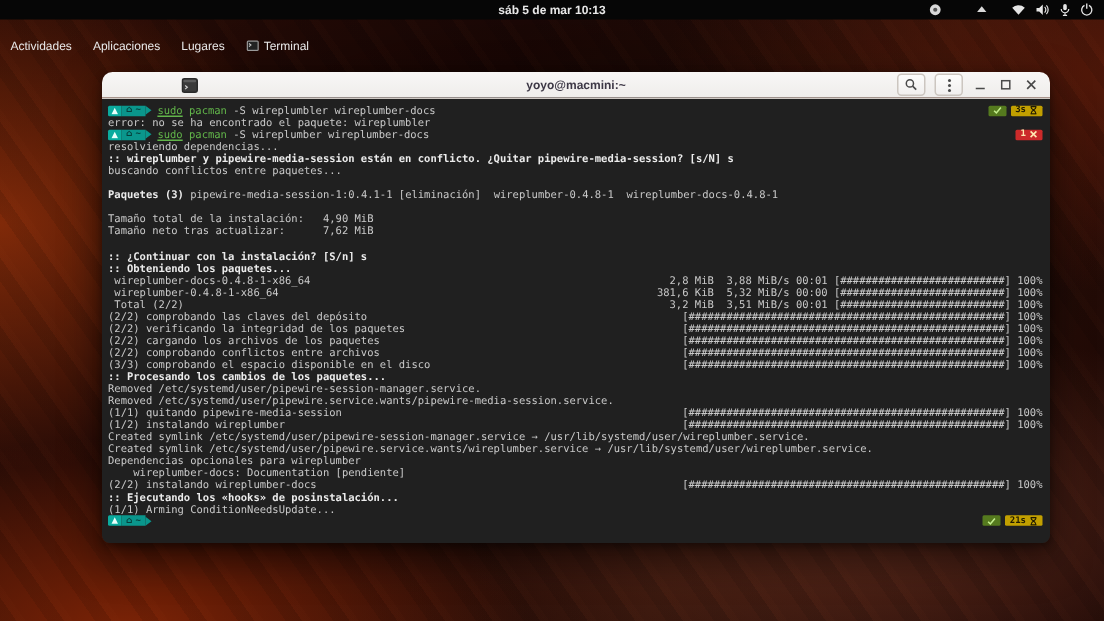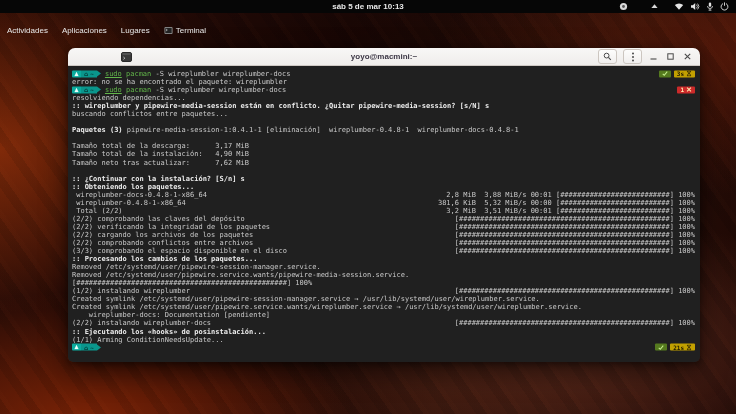--- a/index.html
+++ b/index.html
@@ -185,41 +185,41 @@
                 <path d="M4 0.5L7.5 7.5H0.5z" fill="#eafffb"></path>
               </svg></span><span class="pr-b"><span class="pr-home">⌂</span><span>~</span></span><span class="pr-tip"></span></span><span class="tk-gu">sudo</span><span class="tk-g"> pacman</span><span> -S wireplumber wireplumber-docs</span></span><span class="t-right"><span class="chip err"><span>1</span><svg width="6" height="6" viewBox="0 0 8 8">
               <path fill="none" stroke="currentColor" stroke-width="1.4" d="M1.4 1.4 L6.6 6.6 M6.6 1.4 L1.4 6.6"></path>
             </svg></span></span></div>
       <div class="t-line"><span class="t-left"><span>resolviendo dependencias...</span></span></div>
       <div class="t-line"><span class="t-left"><span class="tk-b">:: wireplumber y pipewire-media-session están en conflicto. ¿Quitar pipewire-media-session? [s/N] s</span></span></div>
       <div class="t-line"><span class="t-left"><span>buscando conflictos entre paquetes...</span></span></div>
       <div class="t-line"><span class="t-left"> </span></div>
       <div class="t-line"><span class="t-left"><span class="tk-b">Paquetes (3) </span><span>pipewire-media-session-1:0.4.1-1 [eliminación]  wireplumber-0.4.8-1  wireplumber-docs-0.4.8-1</span></span></div>
       <div class="t-line"><span class="t-left"> </span></div>
-      <div class="t-line"><span class="t-left"><span>Tamaño total de la descarga:      3,17 MiB</span></span></div>
       <div class="t-line"><span class="t-left"><span>Tamaño total de la instalación:   4,90 MiB</span></span></div>
       <div class="t-line"><span class="t-left"><span>Tamaño neto tras actualizar:      7,62 MiB</span></span></div>
       <div class="t-line"><span class="t-left"> </span></div>
       <div class="t-line"><span class="t-left"><span class="tk-b">:: ¿Continuar con la instalación? [S/n] s</span></span></div>
       <div class="t-line"><span class="t-left"><span class="tk-b">:: Obteniendo los paquetes...</span></span></div>
       <div class="t-line"><span class="t-left"><span> wireplumber-docs-0.4.8-1-x86_64</span></span><span class="t-right">  2,8 MiB  3,88 MiB/s 00:01 [##########################] 100%</span></div>
       <div class="t-line"><span class="t-left"><span> wireplumber-0.4.8-1-x86_64</span></span><span class="t-right">381,6 KiB  5,32 MiB/s 00:00 [##########################] 100%</span></div>
       <div class="t-line"><span class="t-left"><span> Total (2/2)</span></span><span class="t-right">  3,2 MiB  3,51 MiB/s 00:01 [##########################] 100%</span></div>
       <div class="t-line"><span class="t-left"><span>(2/2) comprobando las claves del depósito</span></span><span class="t-right">[##################################################] 100%</span></div>
       <div class="t-line"><span class="t-left"><span>(2/2) verificando la integridad de los paquetes</span></span><span class="t-right">[##################################################] 100%</span></div>
       <div class="t-line"><span class="t-left"><span>(2/2) cargando los archivos de los paquetes</span></span><span class="t-right">[##################################################] 100%</span></div>
       <div class="t-line"><span class="t-left"><span>(2/2) comprobando conflictos entre archivos</span></span><span class="t-right">[##################################################] 100%</span></div>
       <div class="t-line"><span class="t-left"><span>(3/3) comprobando el espacio disponible en el disco</span></span><span class="t-right">[##################################################] 100%</span></div>
       <div class="t-line"><span class="t-left"><span class="tk-b">:: Procesando los cambios de los paquetes...</span></span></div>
       <div class="t-line"><span class="t-left"><span>Removed /etc/systemd/user/pipewire-session-manager.service.</span></span></div>
       <div class="t-line"><span class="t-left"><span>Removed /etc/systemd/user/pipewire.service.wants/pipewire-media-session.service.</span></span></div>
-      <div class="t-line"><span class="t-right">[##################################################] 100%</span></div>
+      <div class="t-line"><span class="t-left"><span>(1/1) quitando pipewire-media-session</span></span><span class="t-right">[##################################################] 100%</span></div>
       <div class="t-line"><span class="t-left"><span>(1/2) instalando wireplumber</span></span><span class="t-right">[##################################################] 100%</span></div>
       <div class="t-line"><span class="t-left"><span>Created symlink /etc/systemd/user/pipewire-session-manager.service → /usr/lib/systemd/user/wireplumber.service.</span></span></div>
       <div class="t-line"><span class="t-left"><span>Created symlink /etc/systemd/user/pipewire.service.wants/wireplumber.service → /usr/lib/systemd/user/wireplumber.service.</span></span></div>
+      <div class="t-line"><span class="t-left"><span>Dependencias opcionales para wireplumber</span></span></div>
       <div class="t-line"><span class="t-left"><span>    wireplumber-docs: Documentation [pendiente]</span></span></div>
       <div class="t-line"><span class="t-left"><span>(2/2) instalando wireplumber-docs</span></span><span class="t-right">[##################################################] 100%</span></div>
       <div class="t-line"><span class="t-left"><span class="tk-b">:: Ejecutando los «hooks» de posinstalación...</span></span></div>
       <div class="t-line"><span class="t-left"><span>(1/1) Arming ConditionNeedsUpdate...</span></span></div>
       <div class="t-line"><span class="t-left"><span class="pr"><span class="pr-a"><svg width="5" height="5" viewBox="0 0 8 8">
                 <path d="M4 0.5L7.5 7.5H0.5z" fill="#eafffb"></path>
               </svg></span><span class="pr-b"><span class="pr-home">⌂</span><span>~</span></span><span class="pr-tip"></span></span></span><span class="t-right"><span class="chip ok"><svg width="6" height="6" viewBox="0 0 8 8">
               <path fill="none" stroke="currentColor" stroke-width="1.4" d="M1 4.4 L3 6.4 L7 1.6"></path>
             </svg></span><span class="chip dur"><span>21s</span><svg width="6" height="6" viewBox="0 0 8 8">
               <path fill="none" stroke="currentColor" stroke-width="1" d="M1.4 0.8h5.2M1.4 7.2h5.2M1.8 1c0 2.6 4.4 2.6 4.4 6M6.2 1c0 2.6-4.4 2.6-4.4 6"></path>

